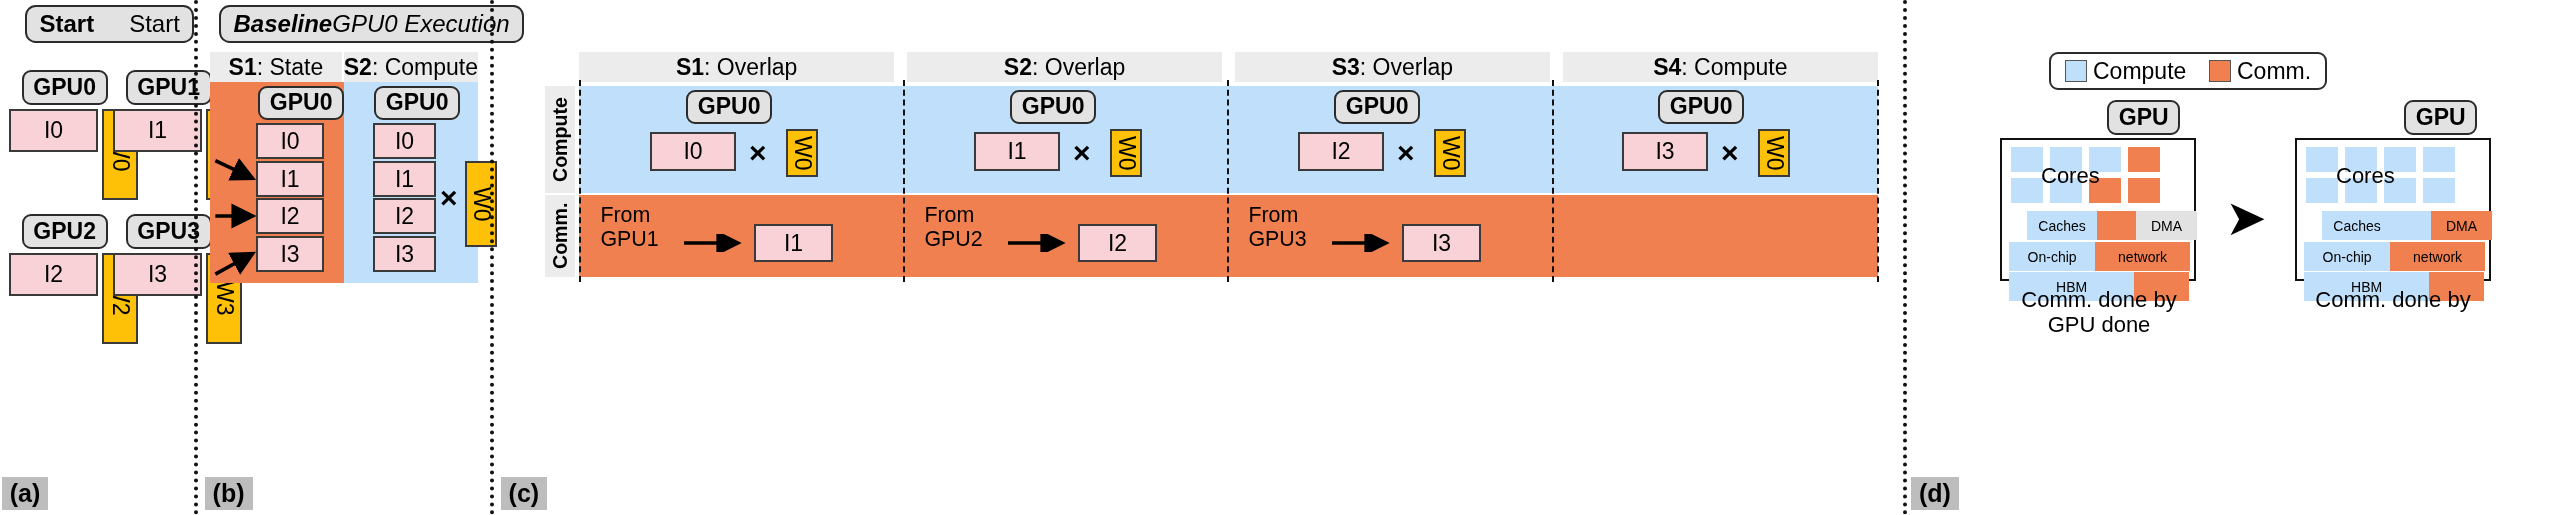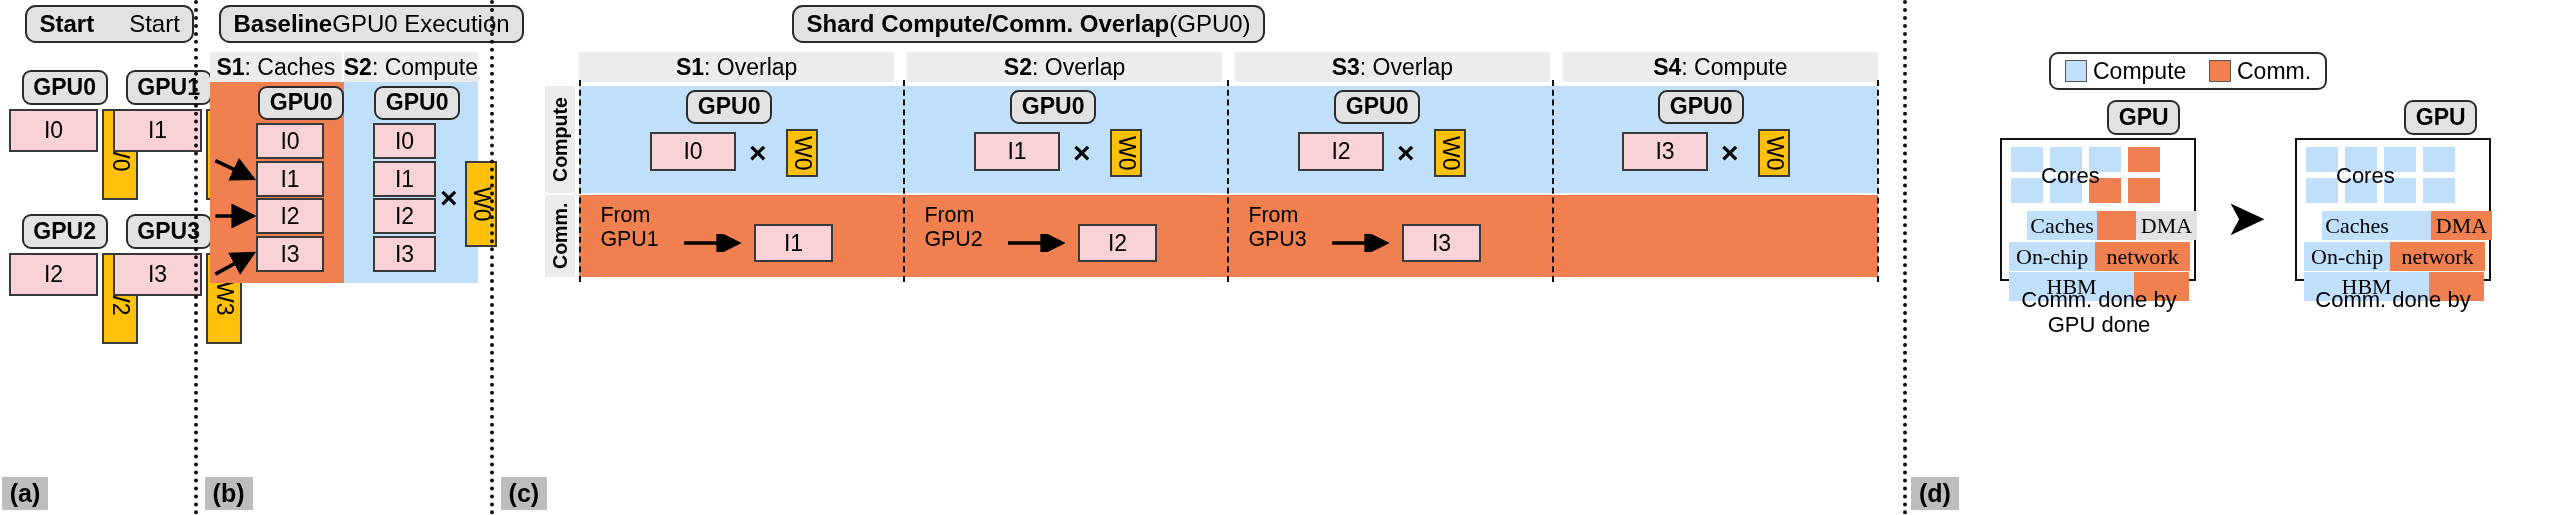--- a/index.html
+++ b/index.html
@@ -46,21 +46,21 @@
   
   #panelA{position:absolute;left:0;top:0;width:192px;height:515px;}
   #panelA .title{position:absolute;left:25px;top:5.4px;gap:35px;}
   .gq{position:absolute;}
   .gq .gpu-pill{position:absolute;left:12.5px;top:0;}
   .gq .ibox{position:absolute;left:0;top:39px;width:89px;height:43px;}
   .gq .wbox{position:absolute;left:93px;top:39px;width:36px;height:91px;}
 
   
   #panelB{position:absolute;left:201px;top:0;width:286px;height:515px;}
-  #panelB .title{position:absolute;left:18px;top:5.4px;}
+  #panelB .title{position:absolute;left:18px;top:5.4px;font-style:italic;}
   .bgrid{position:absolute;left:9px;top:52px;width:268px;}
   .brow{display:flex;}
   .brow>div{flex:1 1 0;}
   .bbody{display:flex;height:201px;}
   .bcol{flex:1 1 0;position:relative;box-sizing:border-box;}
   .bcol.comm{background:#f08050;}
   .bcol.comp{background:#bfdffa;}
 
   
   #panelC{position:absolute;left:497px;top:0;width:1402px;height:515px;}
@@ -86,21 +86,21 @@
     position:absolute;left:138px;top:52px;
     background:#fff;border:2.2px solid #2b2b2b;border-radius:9px;
     display:flex;align-items:center;gap:23px;padding:3.6px 14.3px;font-size:23px;color:#000;
   }
   .legend .itm{display:flex;align-items:center;gap:6.3px;white-space:nowrap;}
   .swatch{width:21.4px;height:21.4px;border:1.8px solid #555;box-sizing:border-box;display:block;}
   .gpubox{position:absolute;border:2.2px solid #111;background:#fff;box-sizing:border-box;}
   .cellrow{position:absolute;display:flex;gap:7.1px;}
   .cell{width:32px;height:25px;box-sizing:border-box;}
   .barrow{position:absolute;display:flex;}
-  .bar{display:flex;align-items:center;justify-content:center;font-size:22px;color:#000;height:29px;box-sizing:border-box;font-family:Liberation Serif, serif;}
+  .bar{display:flex;align-items:center;justify-content:center;font-size:14px;color:#000;height:29px;box-sizing:border-box;}
   .cap{position:absolute;font-size:22px;color:#000;text-align:center;line-height:1.12;}
   .bigarrow{position:absolute;font-size:50px;line-height:1;color:#000;}
 </style>
 </head>
 <body>
 
 <div id="panelA">
   <div class="pill title">
     <b>Start</b>
       <span class="reg"> Start</span>
@@ -135,21 +135,21 @@
 <div id="panelB">
   <div class="pill title">
     <b>Baseline</b>
       <span class="reg"> GPU0 Execution</span>
   </div>
 
   <div class="bgrid">
     <div class="brow">
       <div class="stage-hdr" style="height:30px;">
         <b>S1</b>
-          <span>: Caches</span>
+          <span>: State</span>
       </div>
       <div class="stage-hdr" style="height:30px;border-left:2.7px solid #fff;">
         <b>S2</b>
           <span>: Compute</span>
       </div>
     </div>
 
     <div class="bbody">
 
       <div class="bcol comm">
@@ -181,24 +181,20 @@
       </div>
     </div>
   </div>
 
   <div class="panel-tag" style="left:3.6px;bottom:5.4px;">(b)</div>
 </div>
 
 <div class="vdiv" style="left:490px;"></div>
 
 <div id="panelC">
-  <div class="pill title">
-    <b>Shard Compute/Comm. Overlap</b>
-      <span class="reg"> (GPU0)</span>
-  </div>
 
   <div class="crow-hdr">
     <div class="stage-hdr">
       <b>S1</b>
         <span>: Overlap</span>
     </div>
     <div class="stage-hdr">
       <b>S2</b>
         <span>: Overlap</span>
     </div>

